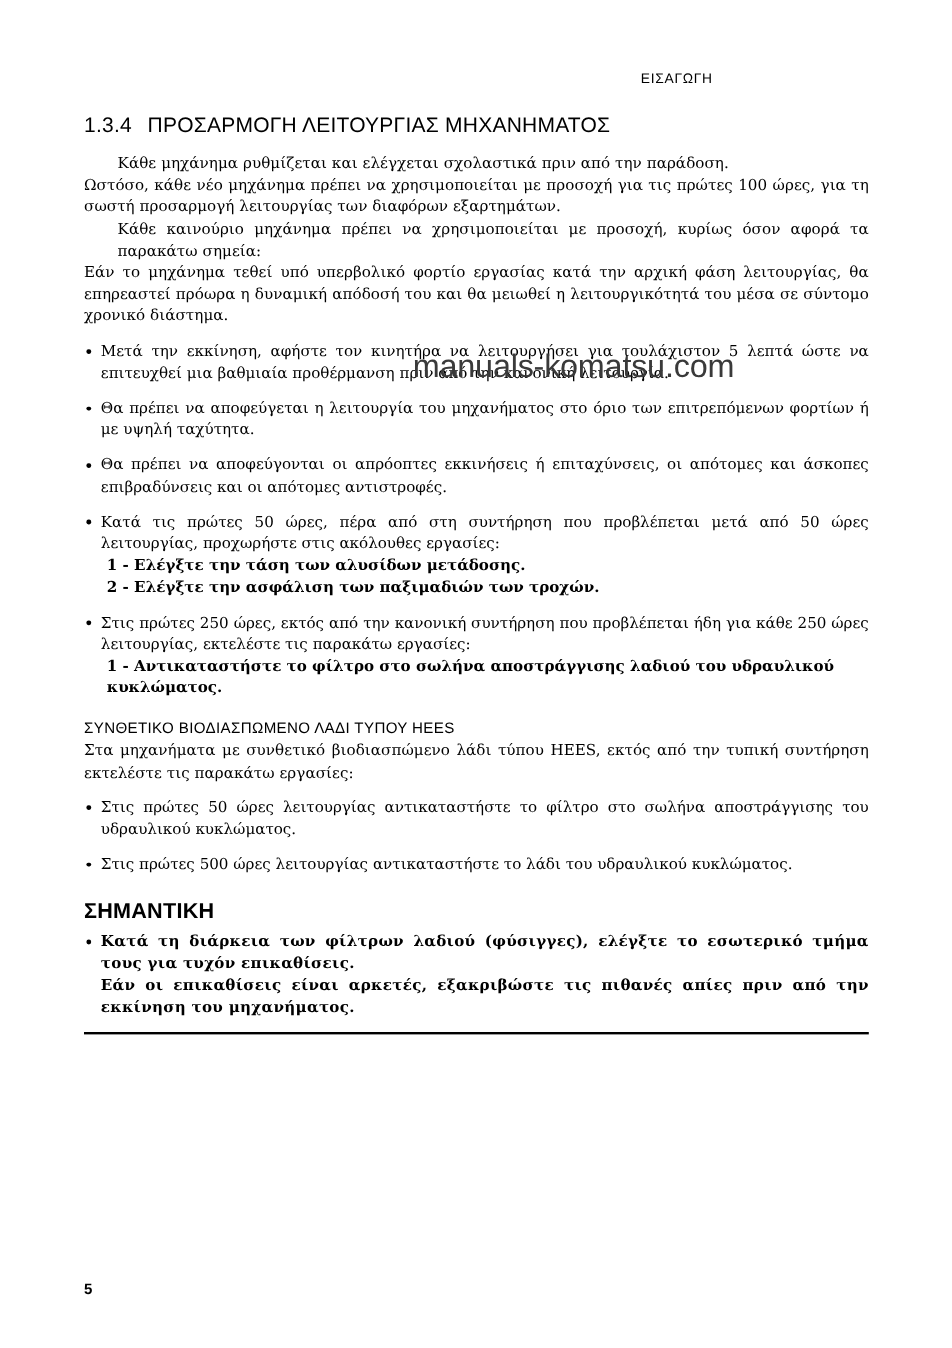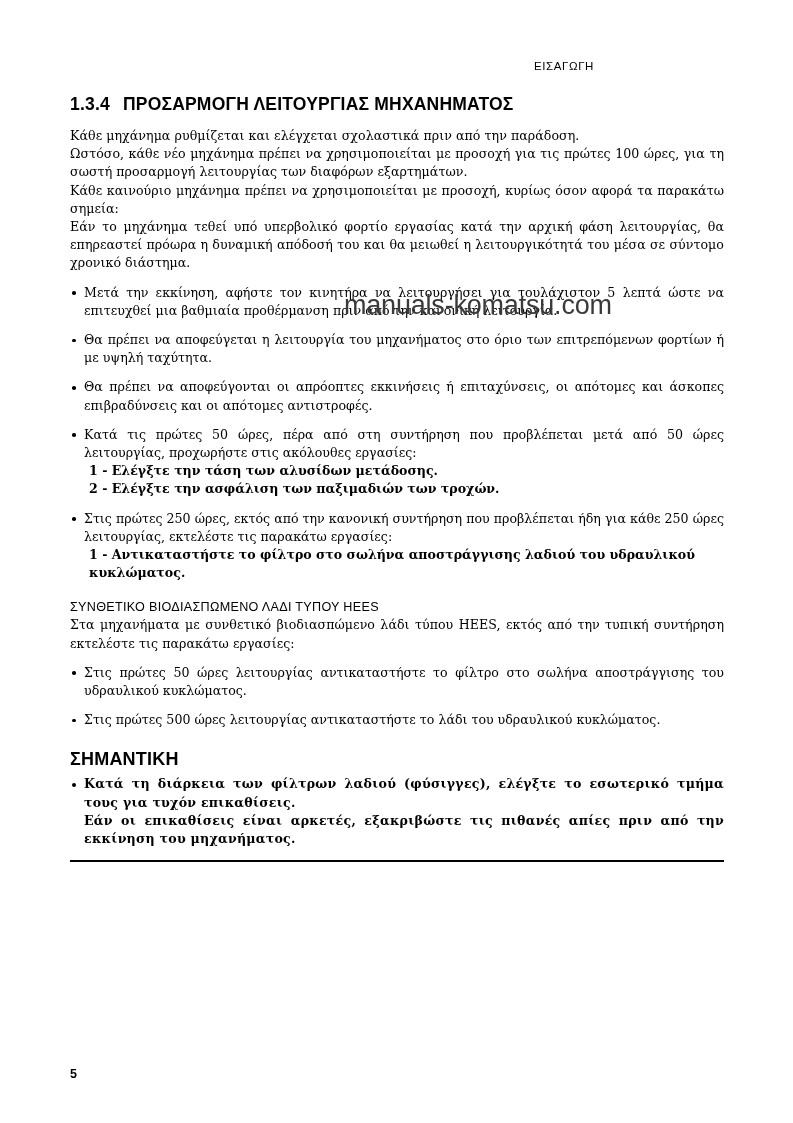--- a/index.html
+++ b/index.html
@@ -40,37 +40,37 @@
     position: absolute;
     left: 70px;
     top: 94px;
     width: 654px;
   }
 
   h1.section-title {
     margin: 0 0 12px 0;
     font-family: "Liberation Sans", sans-serif;
     font-size: 17.5px;
-    font-weight: bold;
+    font-weight: normal;
     letter-spacing: 0.2px;
     line-height: 1.2;
   }
   h1.section-title .num {
     margin-right: 13px;
   }
 
   p.body-par {
     margin: 0;
     font-family: "DejaVu Serif", serif;
     font-size: 12.6px;
     line-height: 18.2px;
     text-align: justify;
     letter-spacing: 0.05px;
   }
-  p.body-par.nojust { text-align: left; }
+  p.body-par.nojust { text-align: left; margin-left: 28px; }
 
   .intro-block p.body-par { text-align: justify; }
 
   
   ul.bullets {
     list-style: none;
     margin: 0;
     padding: 0;
   }
   ul.bullets > li {

